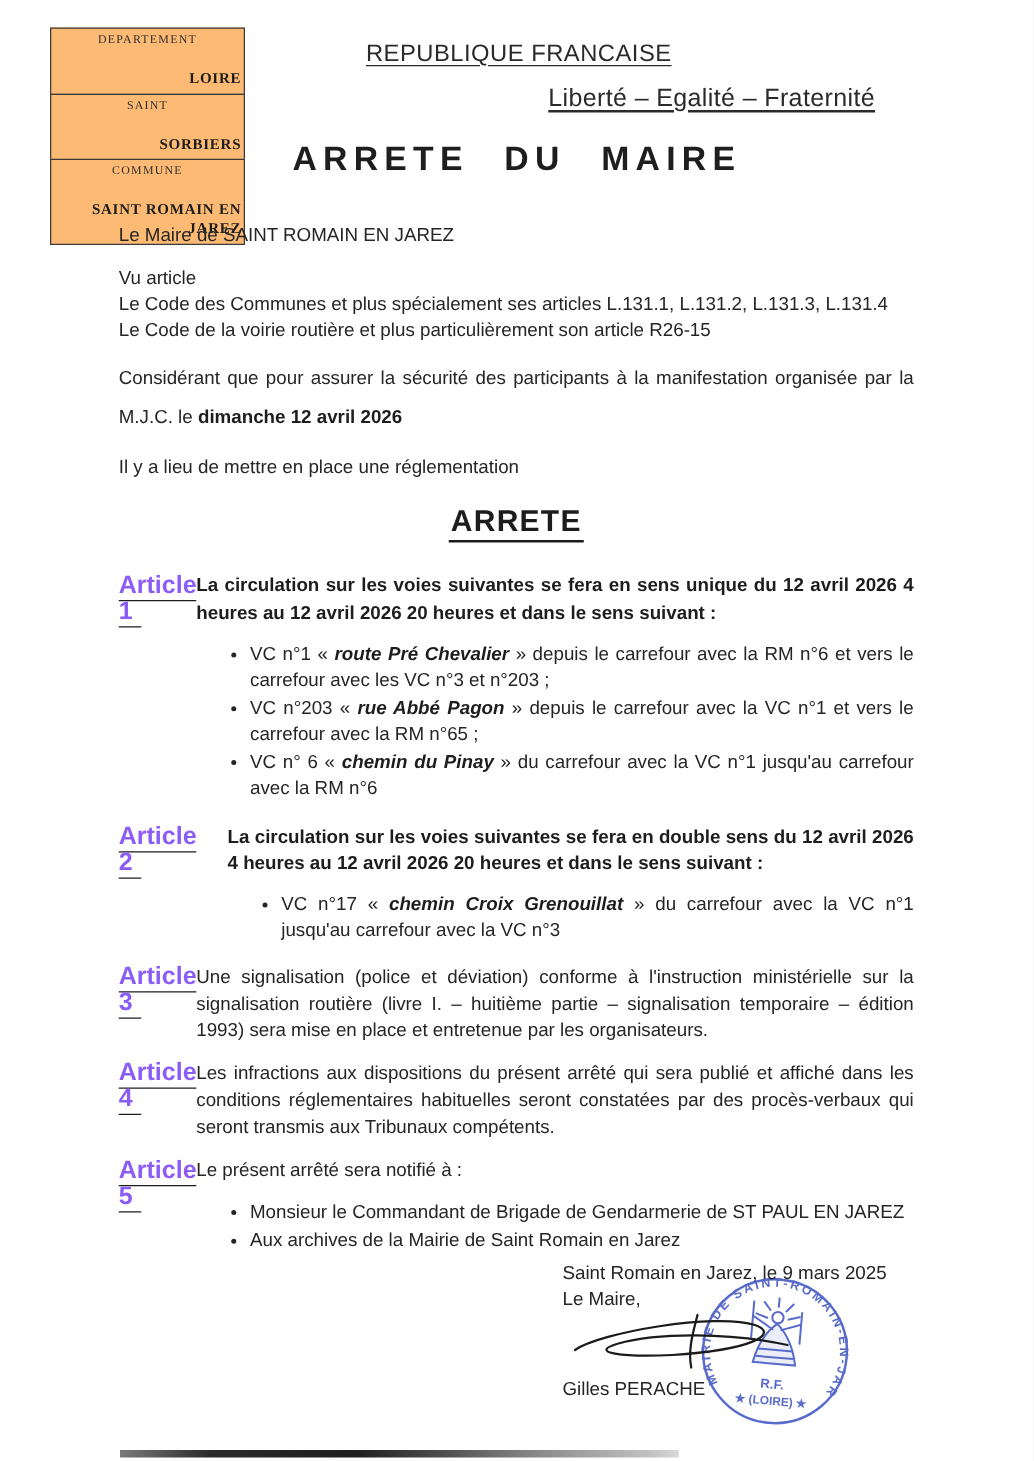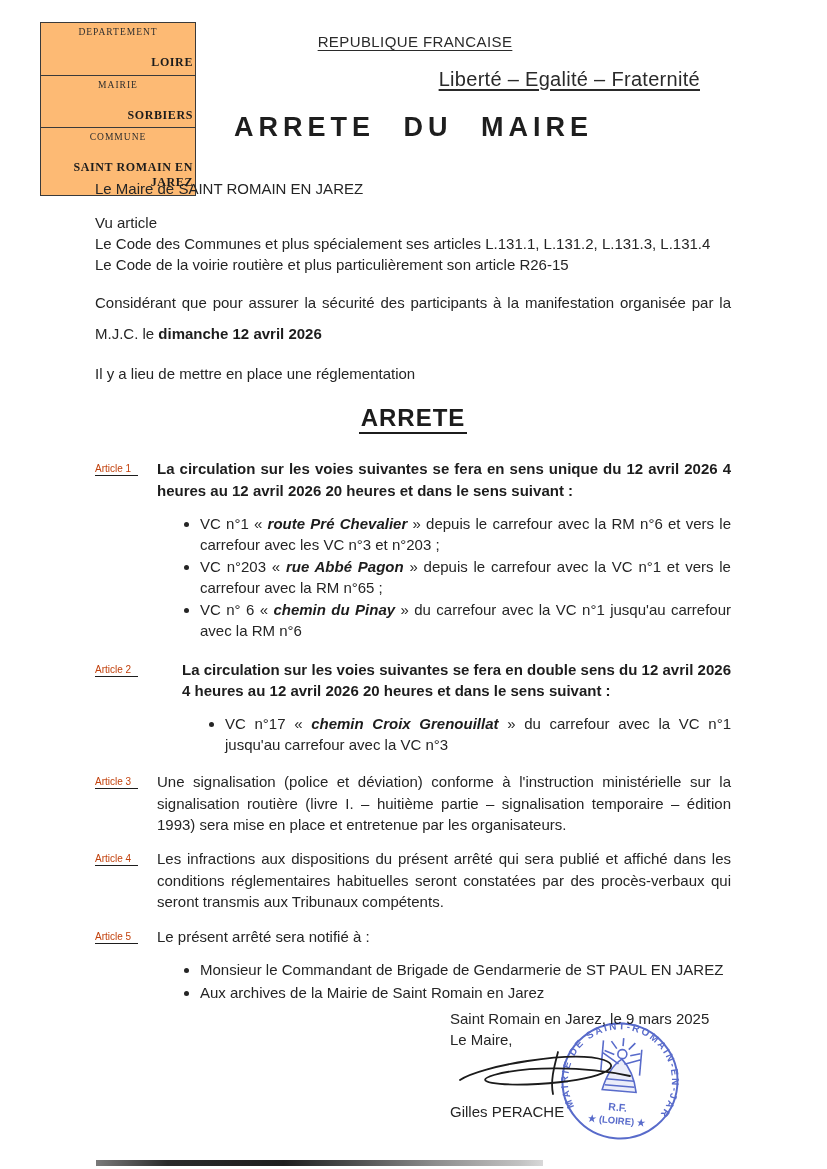--- a/index.html
+++ b/index.html
@@ -23,21 +23,21 @@
     background:#fdba74;
     font-family:"Liberation Serif", serif;
   }
   .lh-box:first-child{margin-top:0;}
   .lh-label{font-size:9.5px;letter-spacing:1px;color:#2e2e2e;}
   .lh-value{font-size:12px;font-weight:bold;letter-spacing:.6px;color:#1c1c1c;margin-top:18px;text-align:right;}
 
   
   .rep-line{
     position:absolute;left:130px;top:33px;width:570px;
-    text-align:center;font-size:15px;letter-spacing:.4px;color:#2a2a2a;
+    text-align:center;font-size:19px;letter-spacing:.4px;color:#2a2a2a;
   }
   .rep-line span, .motto-line span{
     text-decoration:underline;text-underline-offset:3px;
   }
   .motto-line{
     position:absolute;left:130px;top:68px;width:570px;
     text-align:right;font-size:20px;letter-spacing:.3px;color:#2a2a2a;
   }
   .doc-title{
     position:absolute;left:0;top:112px;width:827px;
@@ -61,21 +61,21 @@
 
   .decree-heading{
     text-align:center;margin:23px 0 27px 0;
   }
   .decree-heading span{
     font-size:24px;font-weight:bold;letter-spacing:1px;color:#1c1c1c;
     border-bottom:2.5px solid #1c1c1c;padding:0 2px 1px 2px;
   }
 
   .article{display:grid;grid-template-columns:62px 1fr;margin-bottom:16px;}
-  .article .label{font-weight:normal;font-size:10px;color:#c2410c;}
+  .article .label{font-weight:bold;font-size:20px;color:#8b5cf6;}
   .article .label span{border-bottom:1.6px solid #1d1d1d;padding-right:7px;padding-bottom:1px;}
   .article .body{text-align:justify;line-height:21.3px;}
   .article .body.bold{font-weight:bold;color:#1d1d1d;}
   .article ul{margin:13px 0 0 0;padding-left:43px;}
   .article li{text-align:justify;line-height:20.6px;margin-top:2px;font-weight:normal;color:#252525;}
   .article li:first-child{margin-top:0;}
   .road{font-weight:bold;font-style:italic;color:#1d1d1d;}
   .a1{margin-bottom:17px;}
   .a2{margin-bottom:16px;gap:25px;}
   .a3{margin-bottom:13px;}
@@ -99,21 +99,21 @@
 <body>
 
 <div class="page">
 
   <div class="letterhead">
     <div class="lh-box">
       <div class="lh-label">DEPARTEMENT</div>
       <div class="lh-value">LOIRE</div>
     </div>
     <div class="lh-box">
-      <div class="lh-label">MAIRIE</div>
+      <div class="lh-label">SAINT</div>
       <div class="lh-value">SORBIERS</div>
     </div>
     <div class="lh-box">
       <div class="lh-label">COMMUNE</div>
       <div class="lh-value">SAINT ROMAIN EN JAREZ</div>
     </div>
   </div>
 
   <div class="rep-line">
     <span>REPUBLIQUE FRANCAISE</span>

